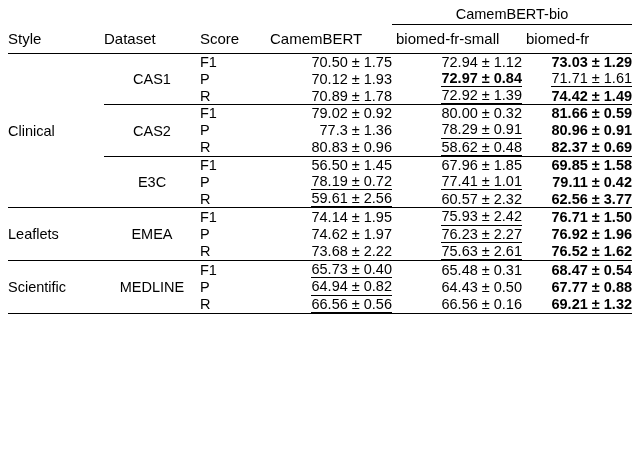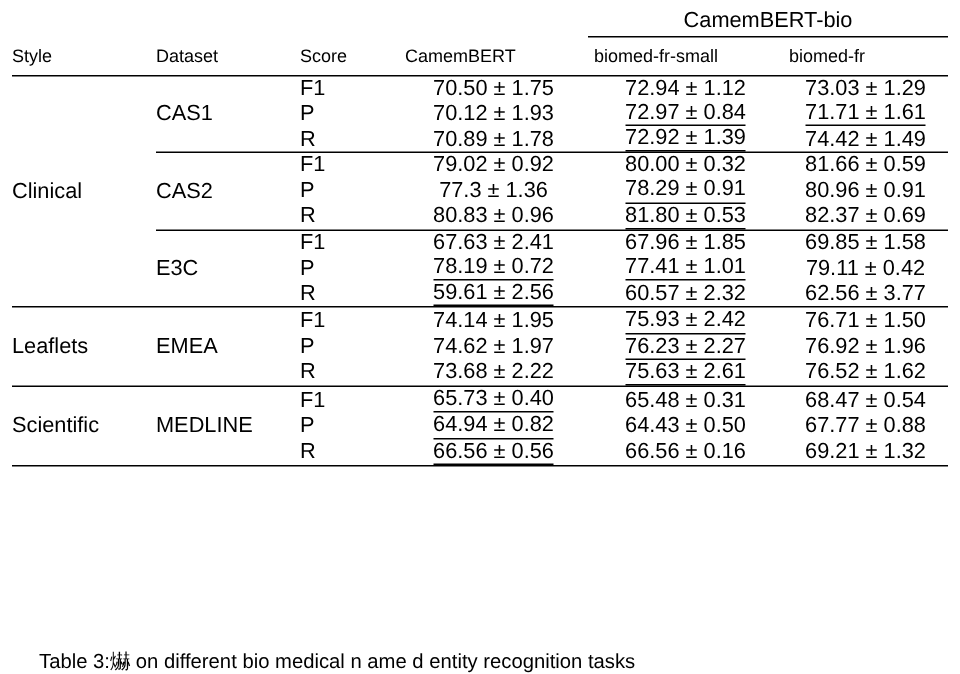--- a/index.html
+++ b/index.html
@@ -46,50 +46,50 @@
   }
   td.group-title {
     text-align: center;
     border-bottom: 1.6px solid #000;
     font-size: 14.5px;
     padding: 2px 0 3px 0;
   }
 
   tr.colhead td {
     padding: 5px 0 6px 0;
-    font-size: 12px;
+    font-size: 15px;
   }
   tr.colhead td.left { text-align: left; }
   tr.colhead td.cell { text-align: left; padding-left: 4px; }
 
   .rule-top td { border-top: 1.6px solid #000; }
   .rule-mid td { border-top: 1.1px solid #000; }
   .rule-bottom td { border-top: 1.6px solid #000; }
 
   td.style-cell {
     text-align: left;
     vertical-align: middle;
     margin-top: 36px;
   }
   td.dataset-cell {
-    text-align: left;
+    text-align: center;
     vertical-align: middle;
   }
   td.score-cell {
     text-align: left;
     padding: 1.5px 0 1.5px 0;
     margin-top: 17px;
   }
   td.val {
-    text-align: center;
+    text-align: right;
     padding: 1.5px 0 1.5px 4px;
     white-space: nowrap;
     margin-left: 34px;
   }
-  .bold { font-weight: normal; }
+  .bold { font-weight: bold; }
   .uline {
     border-bottom: 1.1px solid #000;
     display: inline-block;
     padding-bottom: 0px;
     line-height: 1.12;
   }
 
   .caption {
     position: absolute;
     left: 26px;
@@ -160,27 +160,27 @@
         </tr>
         <tr>
           <td class="score-cell">P</td>
           <td class="val"><span>77.3 ± 1.36</span></td>
           <td class="val"><span class="uline">78.29 ± 0.91</span></td>
           <td class="val"><span class="bold">80.96 ± 0.91</span></td>
         </tr>
         <tr>
           <td class="score-cell">R</td>
           <td class="val"><span>80.83 ± 0.96</span></td>
-          <td class="val"><span class="uline">81.80 ± 0.53</span></td>
+          <td class="val"><span class="uline">58.62 ± 0.48</span></td>
           <td class="val"><span class="bold">82.37 ± 0.69</span></td>
         </tr>
         <tr class="rule-mid">
           <td class="dataset-cell" rowspan="3">E3C</td>
           <td class="score-cell">F1</td>
-          <td class="val"><span>67.63 ± 2.41</span></td>
+          <td class="val"><span>56.50 ± 1.45</span></td>
           <td class="val"><span>67.96 ± 1.85</span></td>
           <td class="val"><span class="bold">69.85 ± 1.58</span></td>
         </tr>
         <tr>
           <td class="score-cell">P</td>
           <td class="val"><span class="uline">78.19 ± 0.72</span></td>
           <td class="val"><span class="uline">77.41 ± 1.01</span></td>
           <td class="val"><span class="bold">79.11 ± 0.42</span></td>
         </tr>
         <tr>
@@ -232,14 +232,13 @@
         <tr class="rule-bottom">
           <td style="height: 6px;"></td>
           <td style="height: 6px;"></td>
           <td style="height: 6px;"></td>
           <td style="height: 6px;"></td>
           <td style="height: 6px;"></td>
           <td style="height: 6px;"></td>
         </tr>
       </tbody>
   </table>
-  <div class="caption">Table 3:爀 on different bio medical n ame d entity recognition tasks</div>
 </div>
 
 </body></html>

